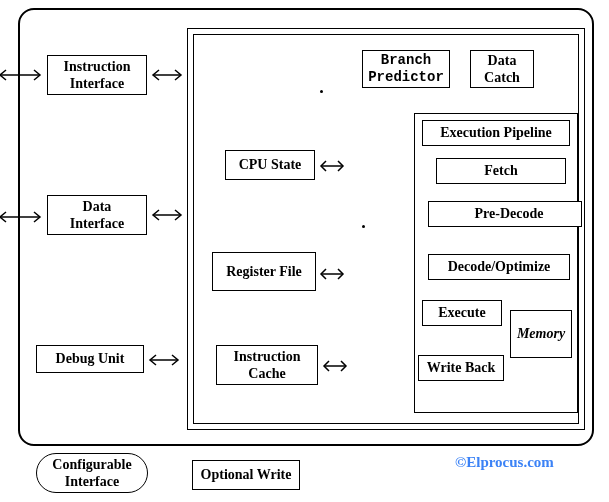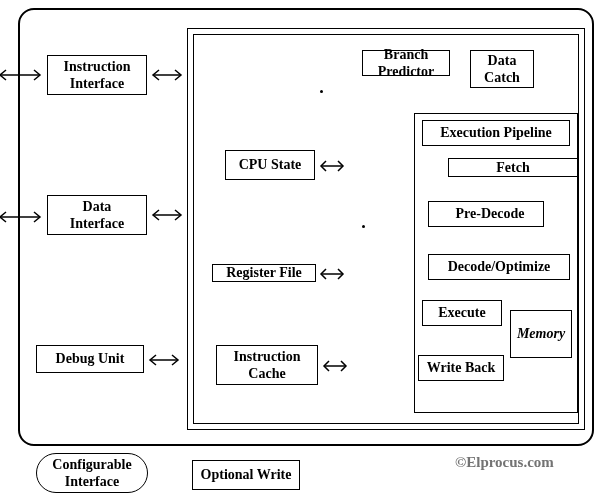--- a/index.html
+++ b/index.html
@@ -57,21 +57,21 @@
     }
     .arrow svg { display: block; }
     .dot {
       position: absolute;
       width: 3px; height: 3px;
       background: #000;
       border-radius: 50%;
     }
     .credit {
       position: absolute;
-      color: #737373;
+      color: #3b82f6;
       font-family: "Times New Roman", serif;
       font-weight: bold;
       font-size: 15px;
     }
   </style>
 </head>
 <body>
 
 <div class="outer-frame"></div>
 <div class="inner-frame">
@@ -86,41 +86,41 @@
 <div class="box" style="left:47px; top:195px; width:100px; height:40px;">
     <span>Data<br>Interface</span>
   </div>
 <div class="box" style="left:36px; top:345px; width:108px; height:28px;">
     <span>Debug Unit</span>
   </div>
 
 <div class="box" style="left:225px; top:150px; width:90px; height:30px;">
     <span>CPU State</span>
   </div>
-<div class="box" style="left:212px; top:264px; width:104px; height:18px;">
+<div class="box" style="left:212px; top:252px; width:104px; height:39px;">
     <span>Register File</span>
   </div>
 <div class="box" style="left:216px; top:345px; width:102px; height:40px;">
     <span>Instruction<br>Cache</span>
   </div>
 
-<div class="box" style="left:362px; top:50px; width:88px; height:26px;">
+<div class="box" style="left:362px; top:50px; width:88px; height:38px;font-family:Liberation Mono, monospace;">
     <span>Branch<br>Predictor</span>
   </div>
 <div class="box" style="left:470px; top:50px; width:64px; height:38px;">
     <span>Data<br>Catch</span>
   </div>
 
 <div class="box" style="left:422px; top:120px; width:148px; height:26px;">
     <span>Execution Pipeline</span>
   </div>
-<div class="box" style="left:448px; top:158px; width:130px; height:19px;">
+<div class="box" style="left:436px; top:158px; width:130px; height:26px;">
     <span>Fetch</span>
   </div>
-<div class="box" style="left:428px; top:201px; width:116px; height:26px;padding-left:12px;">
+<div class="box" style="left:428px; top:201px; width:154px; height:26px;padding-left:12px;">
     <span>Pre-Decode</span>
   </div>
 <div class="box" style="left:428px; top:254px; width:142px; height:26px;">
     <span>Decode/Optimize</span>
   </div>
 <div class="box" style="left:422px; top:300px; width:80px; height:26px;">
     <span>Execute</span>
   </div>
 <div class="box" style="left:510px; top:310px; width:62px; height:48px;font-style:italic;">
     <span>Memory</span>

